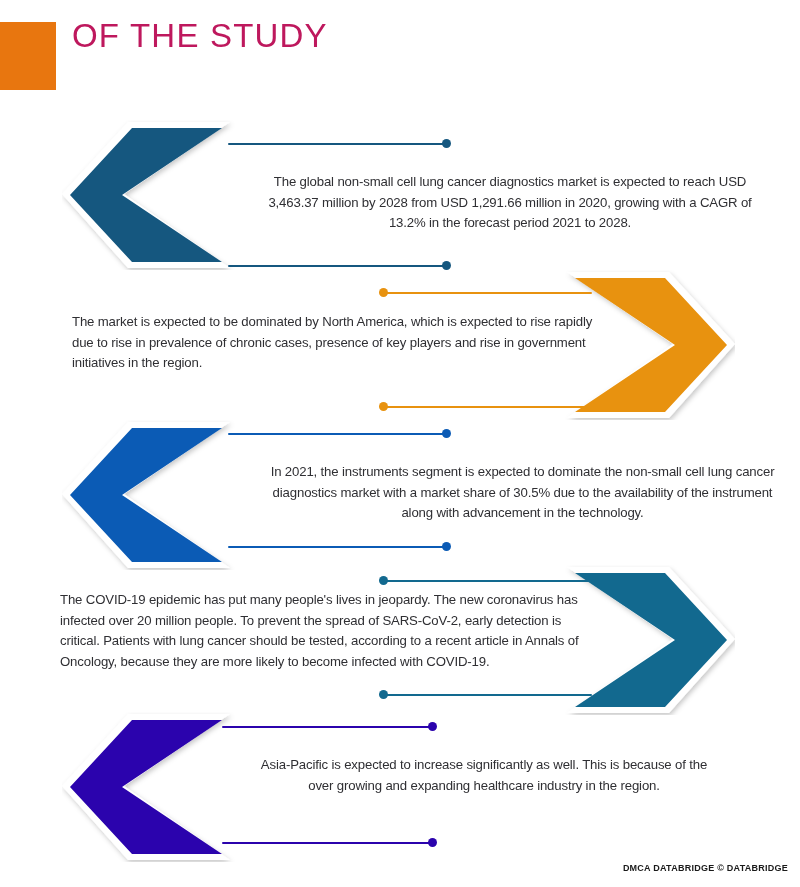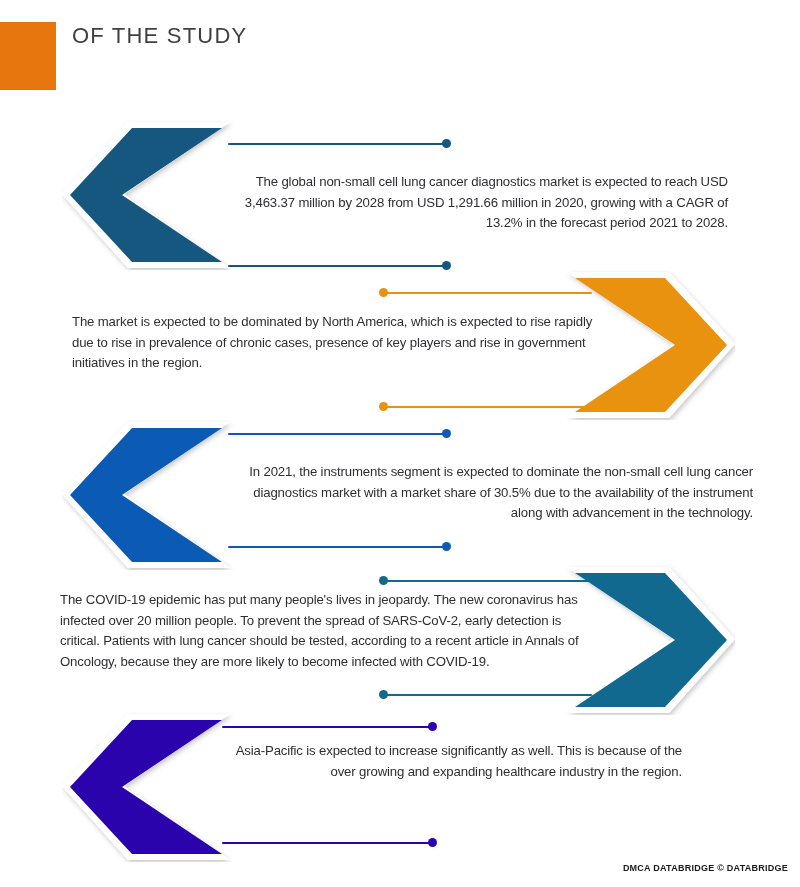--- a/index.html
+++ b/index.html
@@ -17,22 +17,22 @@
     position:absolute; left:0; top:0; width:56px; height:68px;
     background:#e8760f;
   }
   .header-text { position:absolute; left:72px; top:-4px; }
   .title-main {
     font-size:39px; font-weight:bold; letter-spacing:0.5px;
     color:#58595b; line-height:40px;
     font-family:"Liberation Sans", sans-serif;
   }
   .title-sub {
-    font-size:22px; font-weight:normal; letter-spacing:1.2px;
-    color:#404040; line-height:38px; margin-top:-1px;
+    font-size:33px; font-weight:normal; letter-spacing:1.2px;
+    color:#be185d; line-height:38px; margin-top:-1px;
     font-family:"Liberation Sans", sans-serif;
   }
 
   
   .block { position:absolute; left:0; width:800px; }
 
   
   .chev-wrap { position:absolute; top:0; width:175px; height:150px; }
   .chev-wrap.left  { left:62px; }
   .chev-wrap.right { left:560px; }
@@ -52,21 +52,21 @@
 
   
   .btext {
     position:absolute;
     font-size:13.2px;
     line-height:20.5px;
     color:#2f2f33;
     font-family:"Liberation Sans", sans-serif;
     letter-spacing:-0.15px;
   }
-  .btext.l { text-align:right; }
+  .btext.l { text-align:center;margin-left:32px; }
   .btext.r { text-align:left; }
 
   
   .footer {
     position:absolute; right:12px; bottom:14px;
     font-size:9px; font-weight:bold; letter-spacing:0.25px;
     color:#1a1a1a; font-family:"Liberation Sans", sans-serif;
   }
 </style>
 </head>
@@ -183,19 +183,19 @@
           </svg>
         </div>
         <div class="conn end-right" style="left: 222px; width: 214px; top: 10px;">
           <div class="bar" style="background: rgb(43, 3, 173);"></div>
           <div class="dot" style="background: rgb(43, 3, 173);"></div>
         </div>
         <div class="conn end-right" style="left: 222px; width: 214px; top: 126px;">
           <div class="bar" style="background: rgb(43, 3, 173);"></div>
           <div class="dot" style="background: rgb(43, 3, 173);"></div>
         </div>
-        <div class="btext l" style="left: 222px; width: 460px; top: 29px;">Asia-Pacific is expected to increase significantly as well. This is because of the over growing and expanding healthcare industry in the region.</div>
+        <div class="btext l" style="left: 222px; width: 460px; top: 43px;">Asia-Pacific is expected to increase significantly as well. This is because of the over growing and expanding healthcare industry in the region.</div>
       </div>
     </div>
 
   <div class="footer">DMCA DATABRIDGE © DATABRIDGE</div>
 
 </div>
 
 </body></html>

